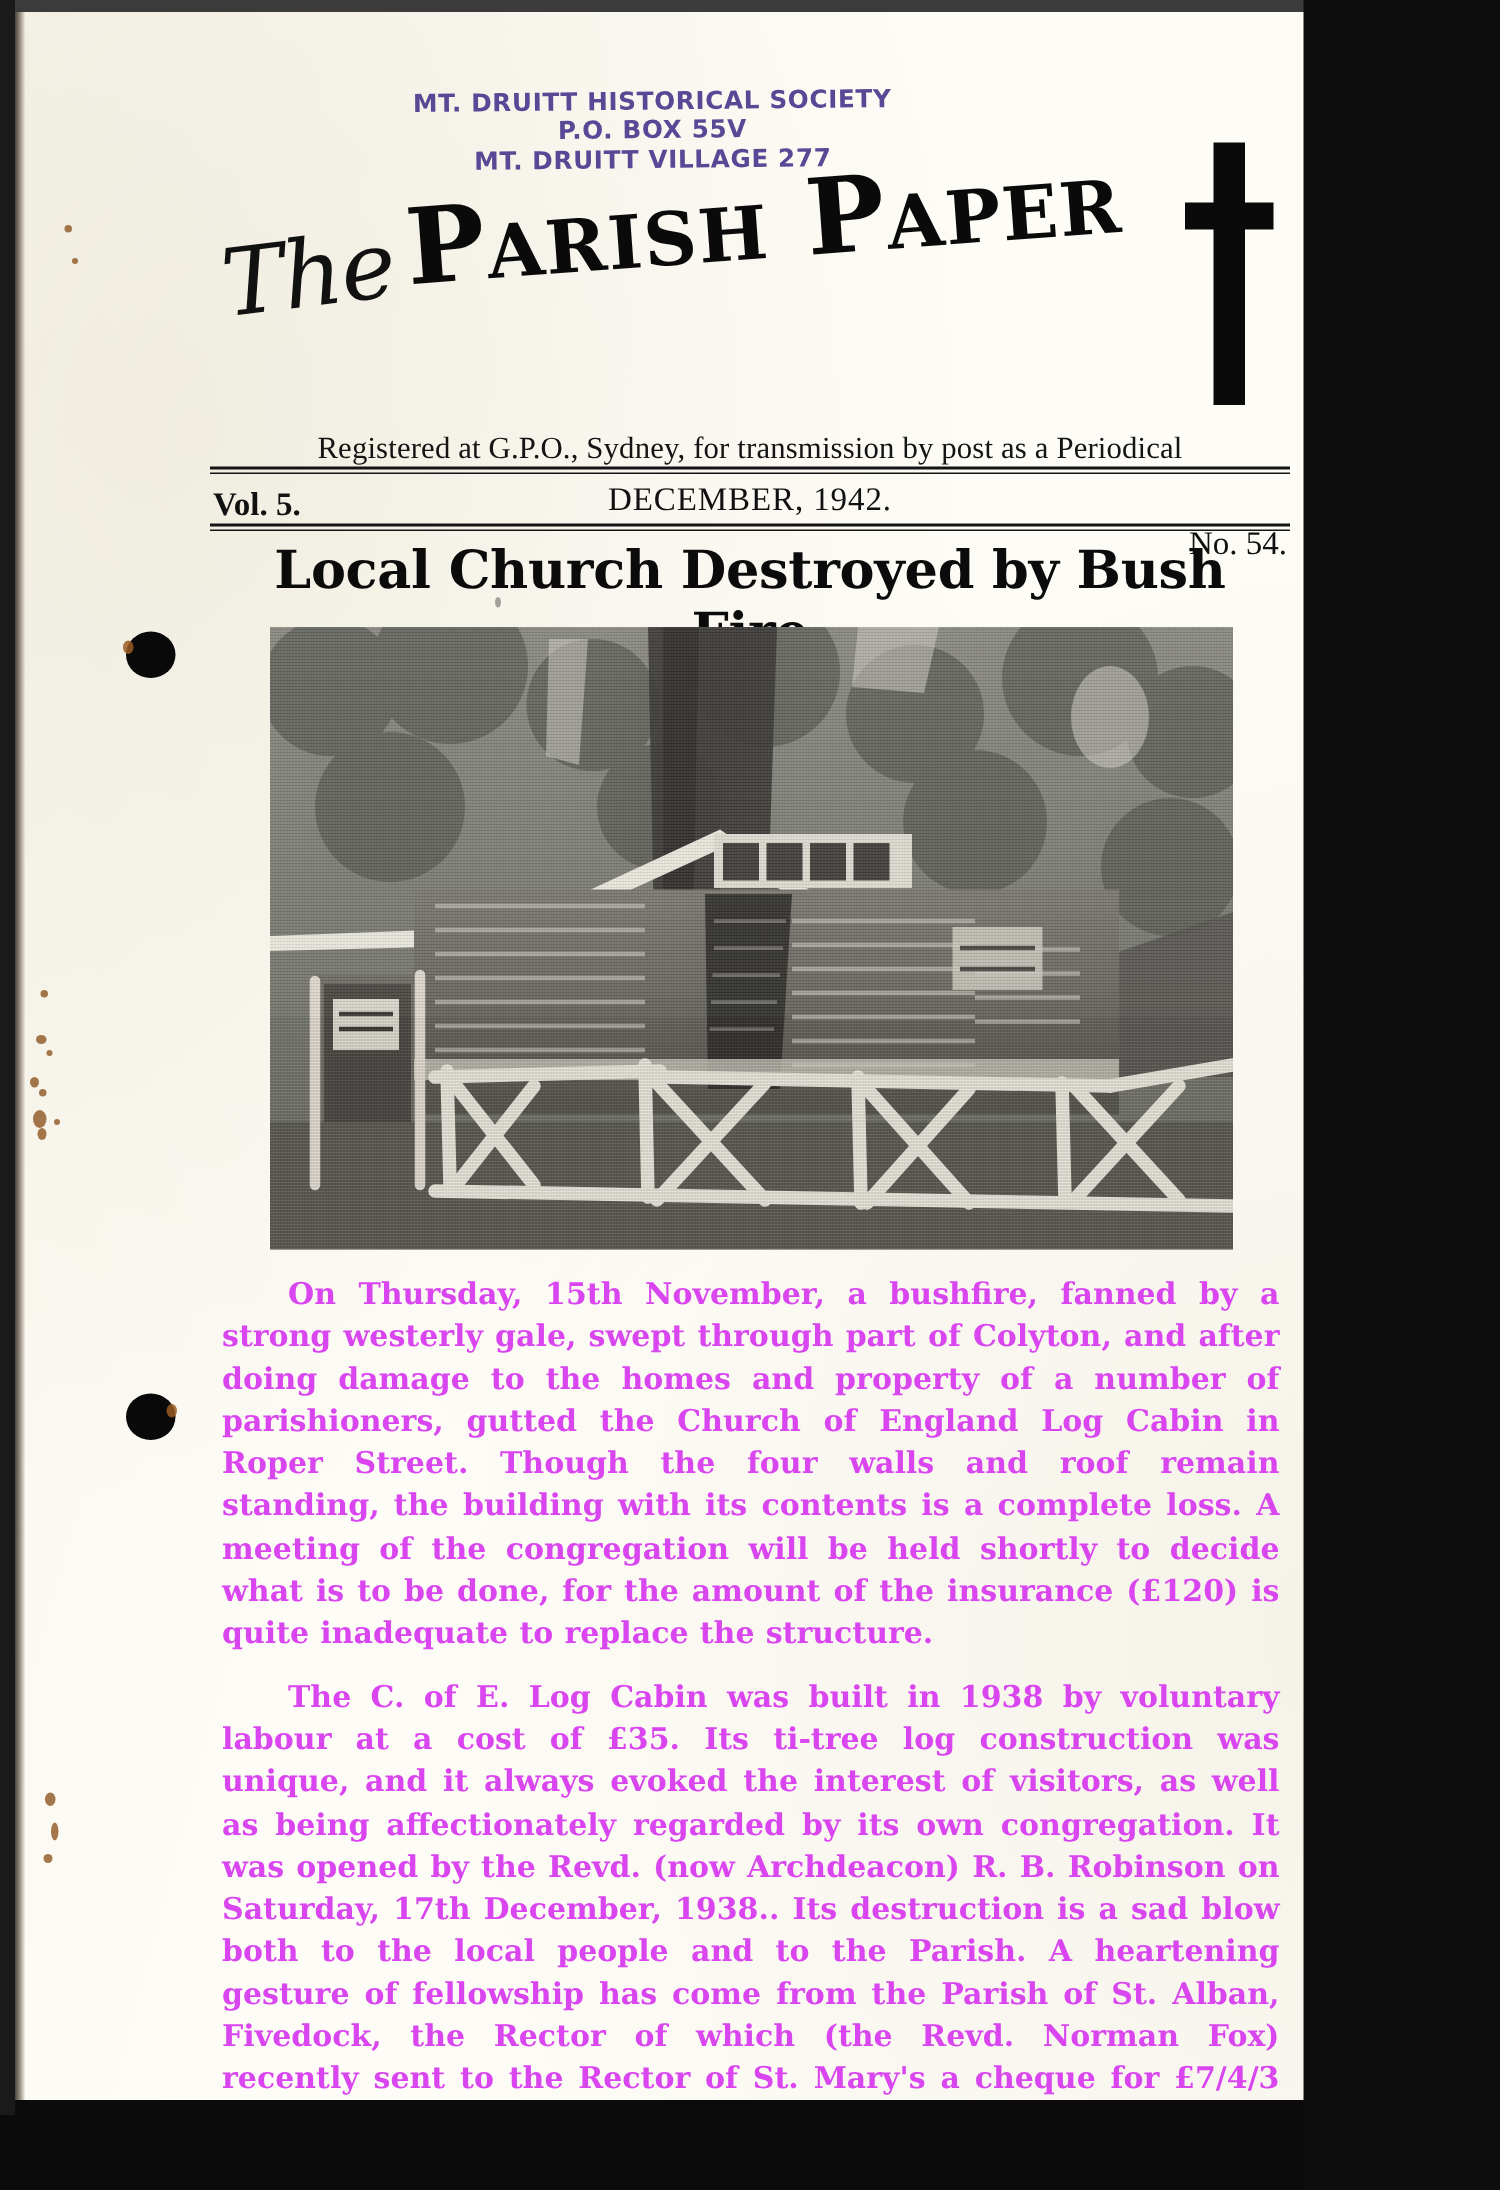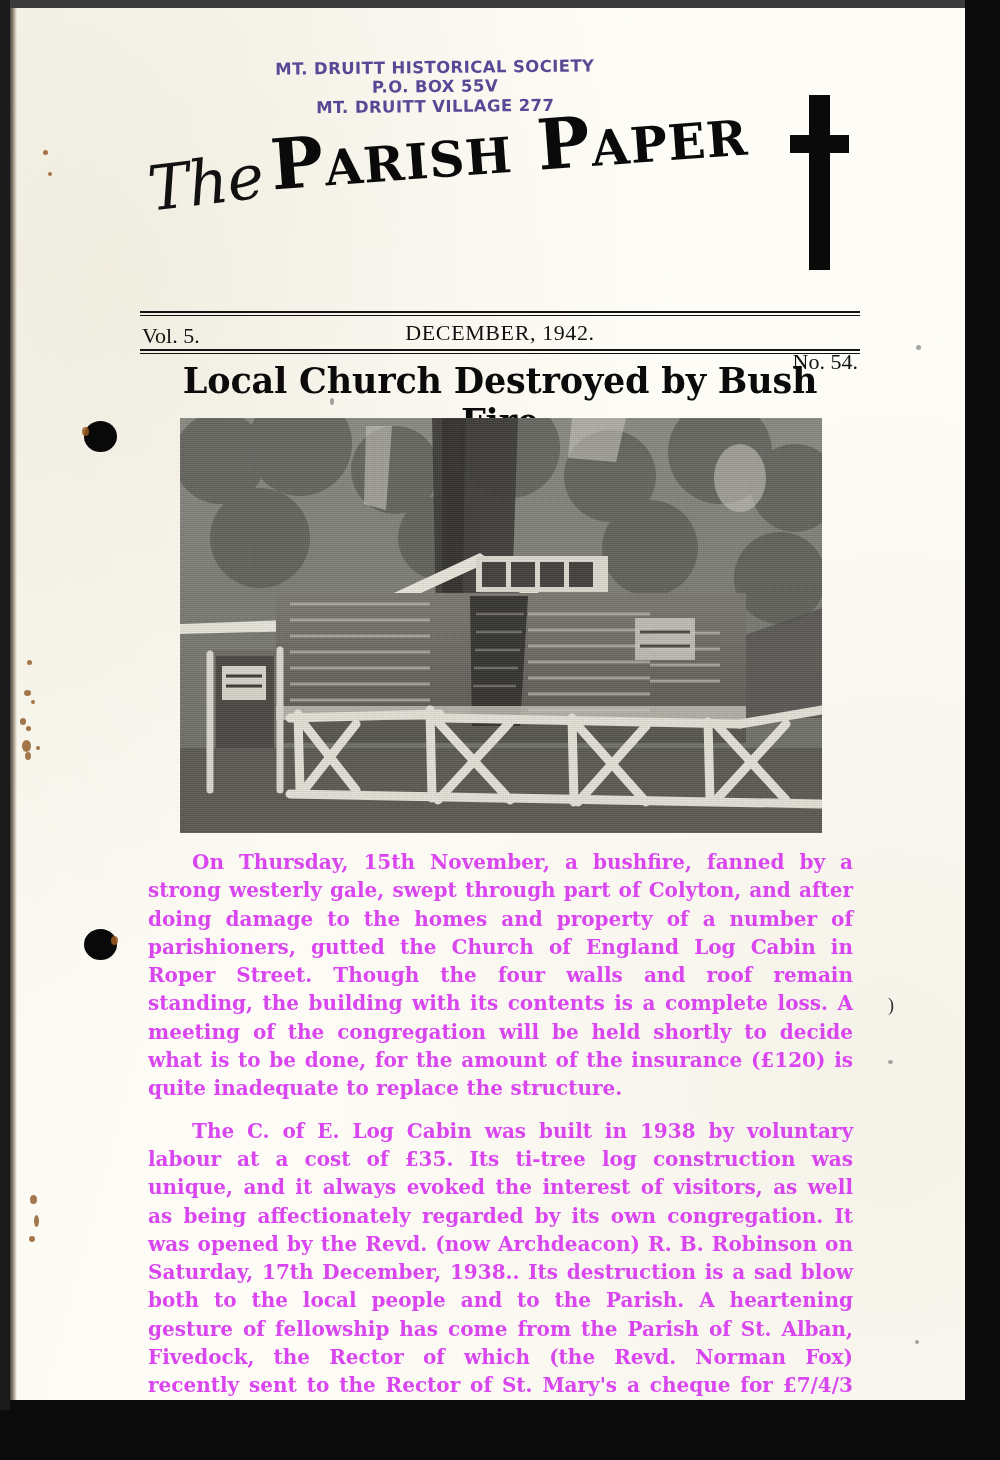--- a/index.html
+++ b/index.html
@@ -1,18 +1,18 @@
 <!DOCTYPE html>
 <html><head>
 <meta charset="utf-8">
 <style>
   html,body{margin:0;padding:0;background:#0d0d0d;}
   body{width:1000px;height:1460px;overflow:hidden;font-family:"Liberation Serif",serif;}
 
-  #scan{position:relative;width:1000px;height:1460px;background:#101010;overflow:hidden;}
+  #scan{position:relative;width:869px;height:1460px;background:#101010;overflow:hidden;}
 
   
   #sheet{
     position:absolute;left:10px;top:8px;width:955px;height:1392px;
     background:#fdfcf6;
     box-shadow:0 0 2px rgba(0,0,0,.35);
   }
   
   #sheet:before{
     content:"";position:absolute;inset:0;pointer-events:none;
@@ -75,21 +75,21 @@
     font-family:"Liberation Serif",serif;font-size:20.5px;color:#141414;
     letter-spacing:.1px;
   }
 
   .rule-double{position:absolute;left:140px;width:720px;height:5px;}
   .rule-double .a{position:absolute;left:0;top:0;width:100%;height:2px;background:#141414;}
   .rule-double .b{position:absolute;left:0;top:3.5px;width:100%;height:1px;background:#141414;}
 
   #volbar{position:absolute;left:140px;top:320px;width:720px;
     font-family:"Liberation Serif",serif;font-size:22px;color:#111;}
-  #volbar .vi{position:absolute;left:2px;top:3px;}
+  #volbar .vi{position:absolute;left:2px;top:3px;font-weight:bold;}
   #volbar .mid{position:absolute;left:0;top:0;width:720px;text-align:center;letter-spacing:.6px;}
   #volbar .no{position:absolute;right:2px;top:0;margin-top:29px;}
 
   #headline{
     position:absolute;left:140px;top:360px;width:720px;text-align:center;
     font-family:"DejaVu Serif",serif;font-weight:700;font-size:35px;color:#0b0b0b;
     letter-spacing:-.2px;
   }
 
   
@@ -138,20 +138,21 @@
     <div id="the">The</div>
     <div id="parishpaper">Parish Paper</div>
   </div>
 
   <div id="cross">
     <div class="v"></div>
     <div class="h"></div>
   </div>
 
 
+  <div id="regline">Registered at G.P.O., Sydney, for transmission by post as a Periodical</div>
 
   <div class="rule-double" style="top:311px">
     <div class="a"></div>
       <div class="b"></div>
   </div>
 
   <div id="volbar">
     <span class="vi">Vol. 5.</span>
     <span class="mid">DECEMBER, 1942.</span>
     <span class="no">No. 54.</span>

